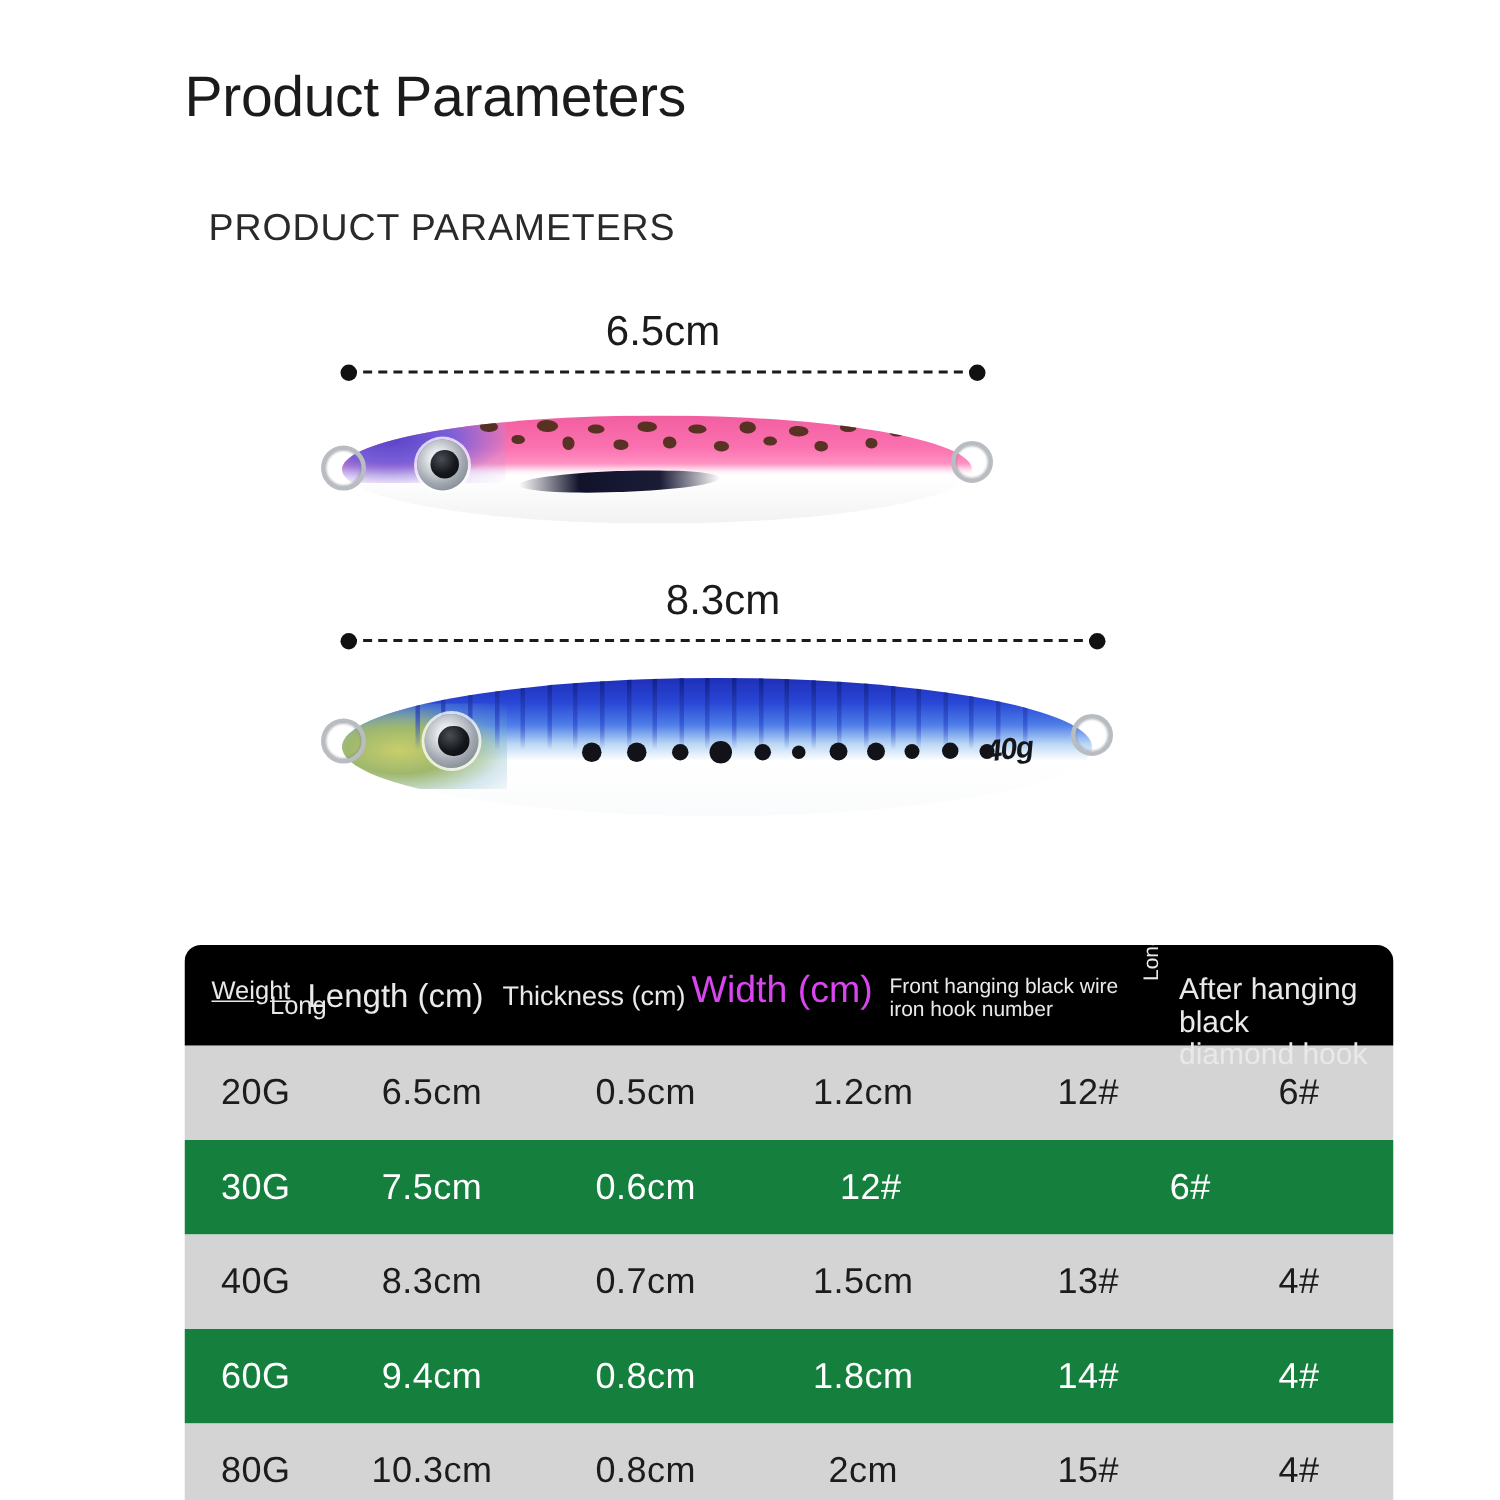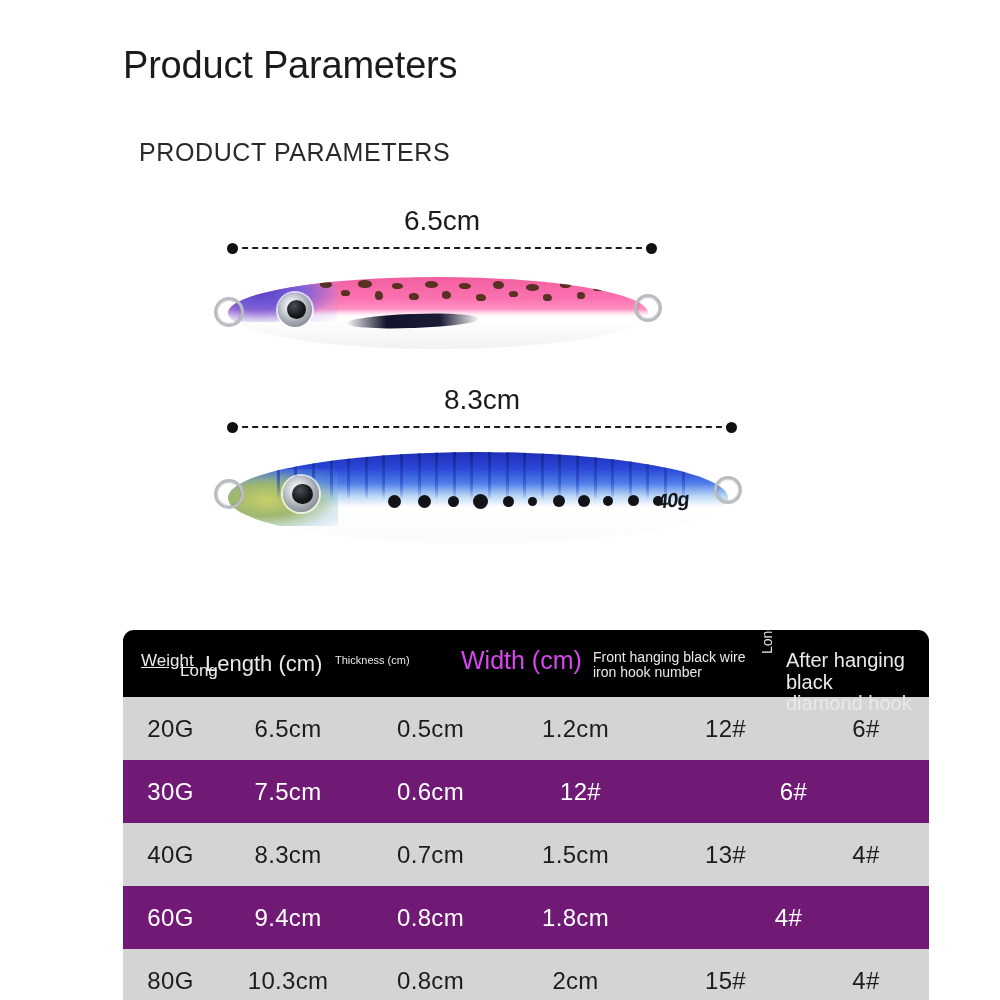--- a/index.html
+++ b/index.html
@@ -205,34 +205,34 @@
   }
   .th {
     position: absolute;
     color: #e9e9e9;
     white-space: pre-line;
     line-height: 1.08;
   }
   #th-weight    { left: 18px;  top: 22px; font-size: 17px; text-decoration: underline; }
   #th-long      { left: 57px;  top: 32px; font-size: 17px; }
   #th-length    { left: 82px;  top: 22px; font-size: 22px; }
-  #th-thickness { left: 212px; top: 25px; font-size: 11px; }
+  #th-thickness { left: 212px; top: 25px; font-size: 18px; }
   #th-width     { left: 338px; top: 17px; font-size: 25px; color: #d946ef; }
   #th-front     { left: 470px; top: 20px; font-size: 14px; }
   #th-long-rot  { left: 637px; top: 24px; font-size: 14px;
                   transform: rotate(-90deg); transform-origin: left top; }
   #th-after     { left: 663px; top: 20px; font-size: 20px; }
 
   .trow {
     display: flex;
     height: 63px;
     align-items: center;
   }
   .trow.light { background: #d4d4d4; color: #1c1c1c; }
-  .trow.dark  { background: #701a75; color: #ffffff; }
+  .trow.dark  { background: #15803d; color: #ffffff; }
   .td {
     flex: 1 1 0;
     text-align: center;
     font-size: 24px;
     letter-spacing: 0.3px;
   }
   .td.c0 { flex: 0 0 95px; }
   .td.c1 { flex: 0 0 140px; }
   .td.c2 { flex: 0 0 145px; }
   .td.c3 { flex: 0 0 145px; }
@@ -379,20 +379,21 @@
     <div class="td c3">1.5cm</div>
     <div class="td c4">13#</div>
     <div class="td">4#</div>
   </div>
 
   <div class="trow dark">
     <div class="td c0">60G</div>
     <div class="td c1">9.4cm</div>
     <div class="td c2">0.8cm</div>
     <div class="td c3">1.8cm</div>
+    <div class="td c4">14#</div>
     <div class="td">4#</div>
   </div>
 
   <div class="trow light">
     <div class="td c0">80G</div>
     <div class="td c1">10.3cm</div>
     <div class="td c2">0.8cm</div>
     <div class="td c3">2cm</div>
     <div class="td c4">15#</div>
     <div class="td">4#</div>

